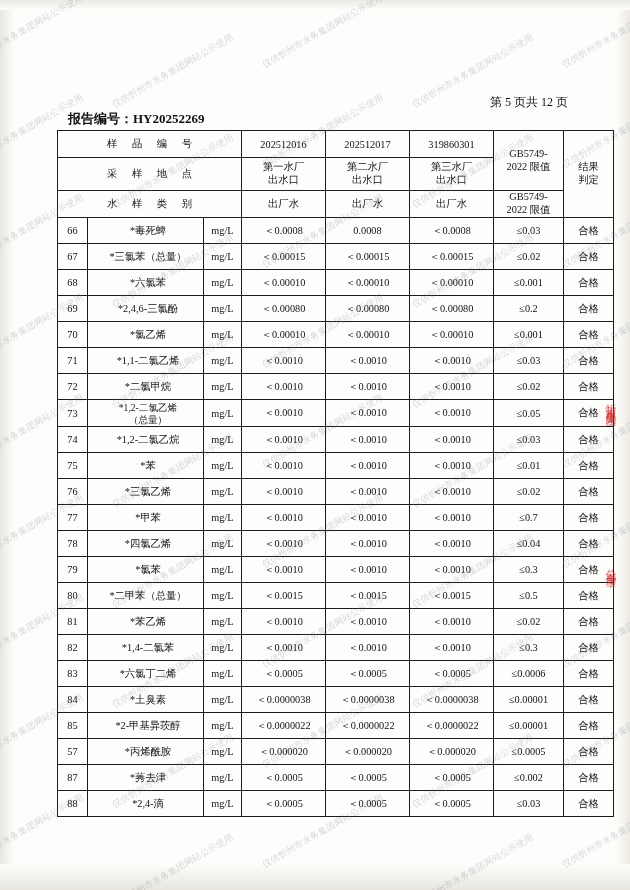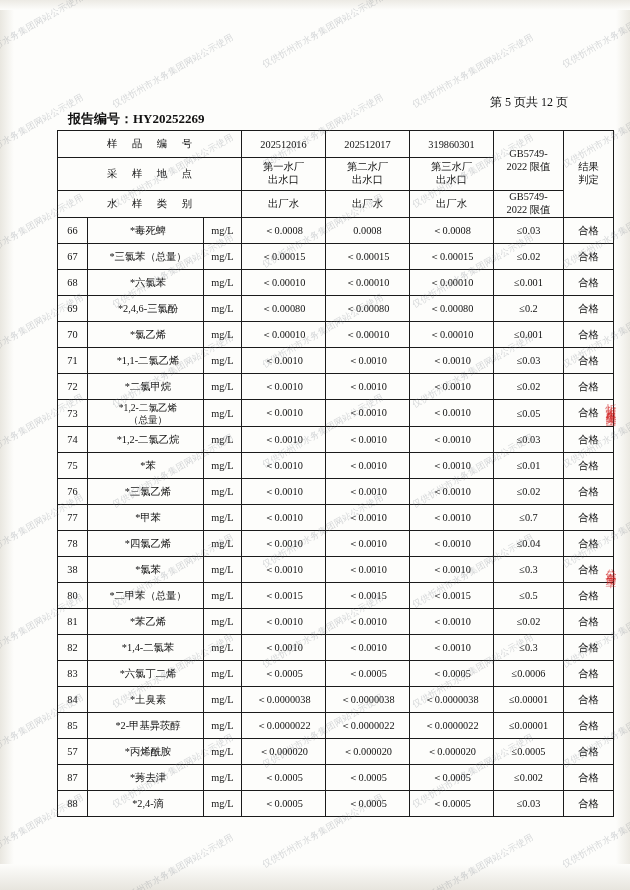--- a/index.html
+++ b/index.html
@@ -333,21 +333,21 @@
             <td>78</td>
             <td class="name">*四氯乙烯</td>
             <td class="unit">mg/L</td>
             <td>＜0.0010</td>
             <td>＜0.0010</td>
             <td>＜0.0010</td>
             <td class="limit">≤0.04</td>
             <td>合格</td>
           </tr>
           <tr>
-            <td>38</td>
+            <td>79</td>
             <td class="name">*氯苯</td>
             <td class="unit">mg/L</td>
             <td>＜0.0010</td>
             <td>＜0.0010</td>
             <td>＜0.0010</td>
             <td class="limit">≤0.3</td>
             <td>合格</td>
           </tr>
           <tr>
             <td>80</td>

